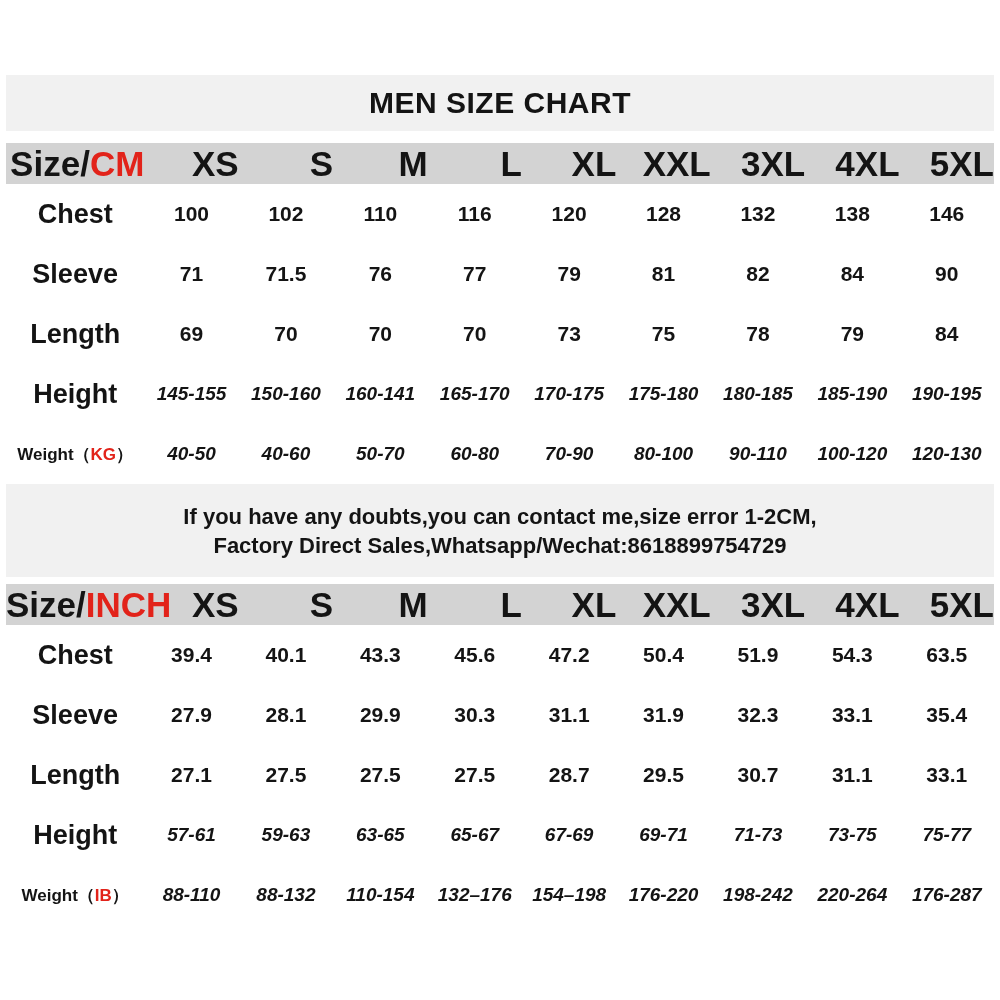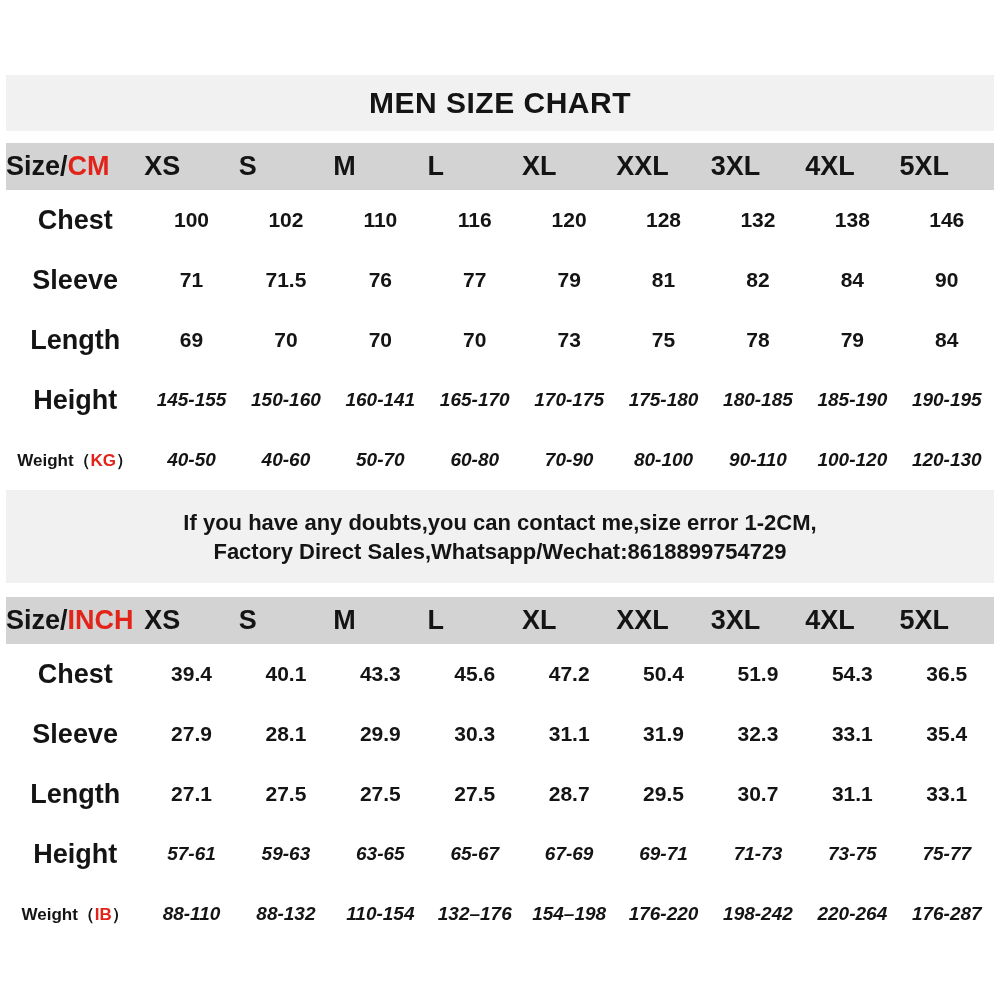--- a/index.html
+++ b/index.html
@@ -24,44 +24,44 @@
     letter-spacing: 0.5px;
   }
   table {
     width: 100%;
     border-collapse: collapse;
     table-layout: fixed;
   }
   col.label-col { width: 14%; }
   thead th {
     background: #d3d3d3;
-    height: 47px;
-    font-size: 27px;
-    text-align: left;
+    height: 41px;
+    font-size: 35px;
+    text-align: right;
     vertical-align: middle;
     white-space: nowrap;
   }
   tbody th, tbody td {
     height: 60px;
     text-align: center;
     vertical-align: middle;
     white-space: nowrap;
   }
   tbody th { font-size: 27px; }
   tbody td { font-size: 21px; }
   tr.ranges td { font-size: 19px; font-style: italic; }
   th.weight-label { font-size: 17px; letter-spacing: 0; }
   .unit-red { color: #e2231a; }
   .note-band {
     height: 93px;
     display: flex; flex-direction: column;
     align-items: center; justify-content: center;
     font-size: 22px;
     line-height: 29px;
-    margin-bottom: 14px;
+    margin-bottom: 7px;
   }
 </style>
 </head>
 <body>
 
 <div class="panel">
 
   <div class="band title-band">MEN SIZE CHART</div>
 
   <table id="cm-table">
@@ -175,21 +175,21 @@
         <tr>
           <th>Chest</th>
           <td>39.4</td>
           <td>40.1</td>
           <td>43.3</td>
           <td>45.6</td>
           <td>47.2</td>
           <td>50.4</td>
           <td>51.9</td>
           <td>54.3</td>
-          <td>36.5</td>
+          <td>63.5</td>
         </tr>
         <tr>
           <th>Sleeve</th>
           <td>27.9</td>
           <td>28.1</td>
           <td>29.9</td>
           <td>30.3</td>
           <td>31.1</td>
           <td>31.9</td>
           <td>32.3</td>

